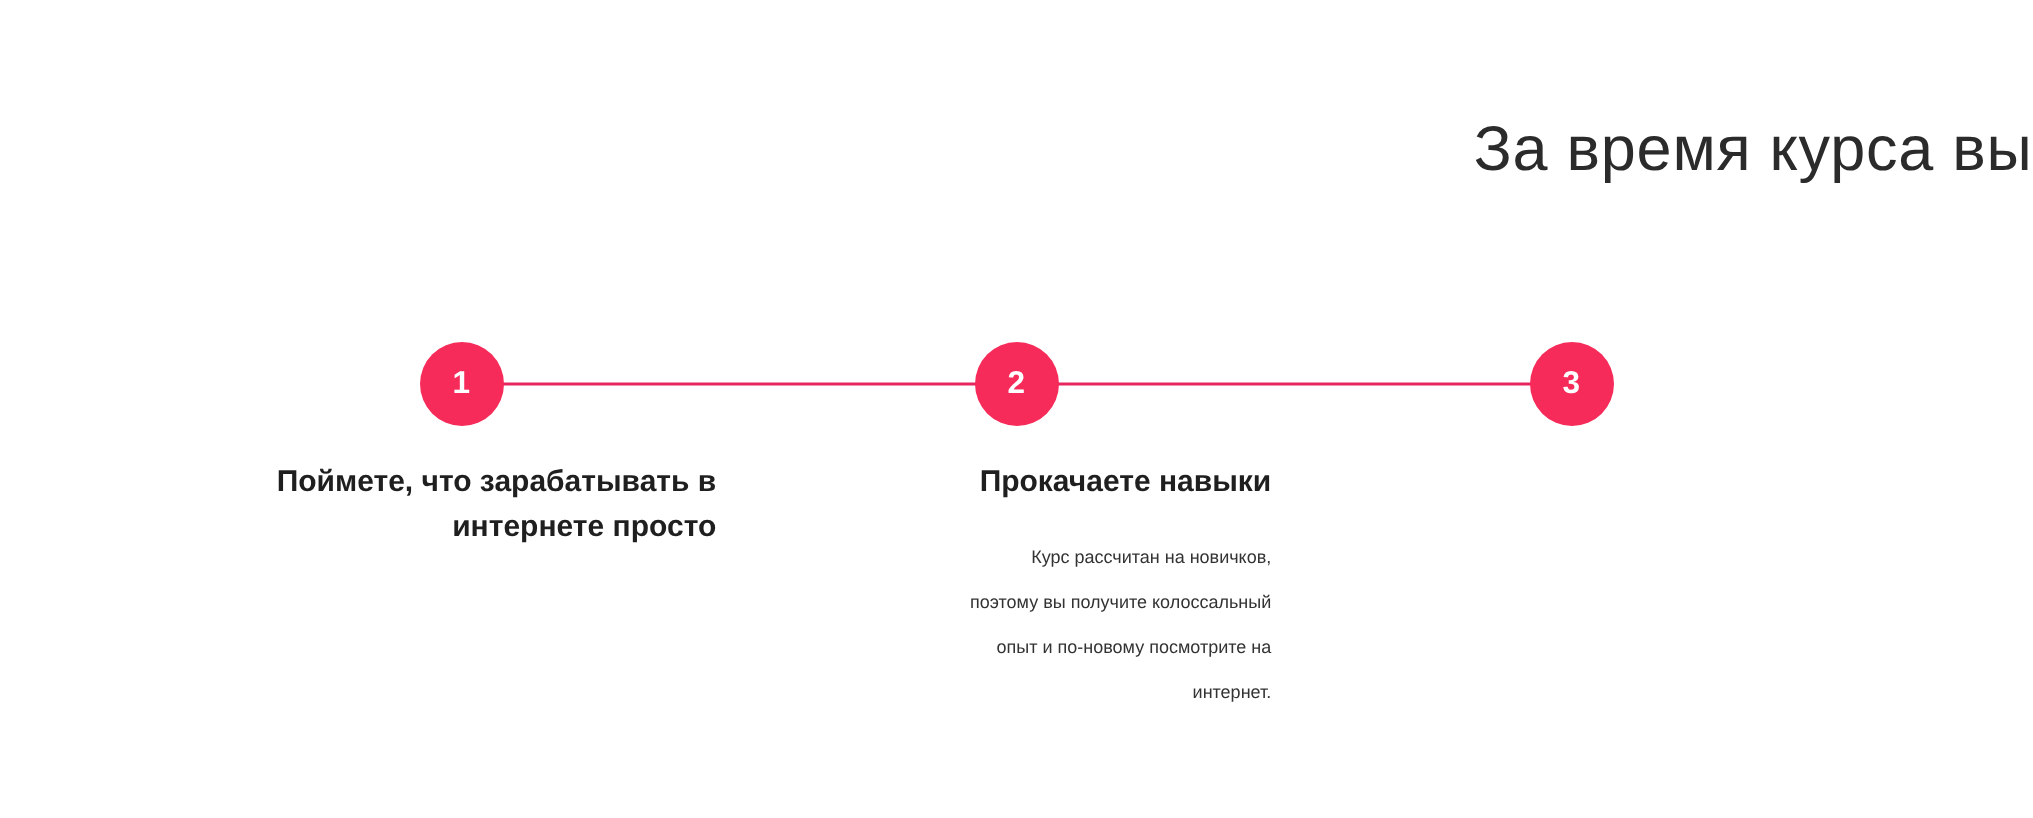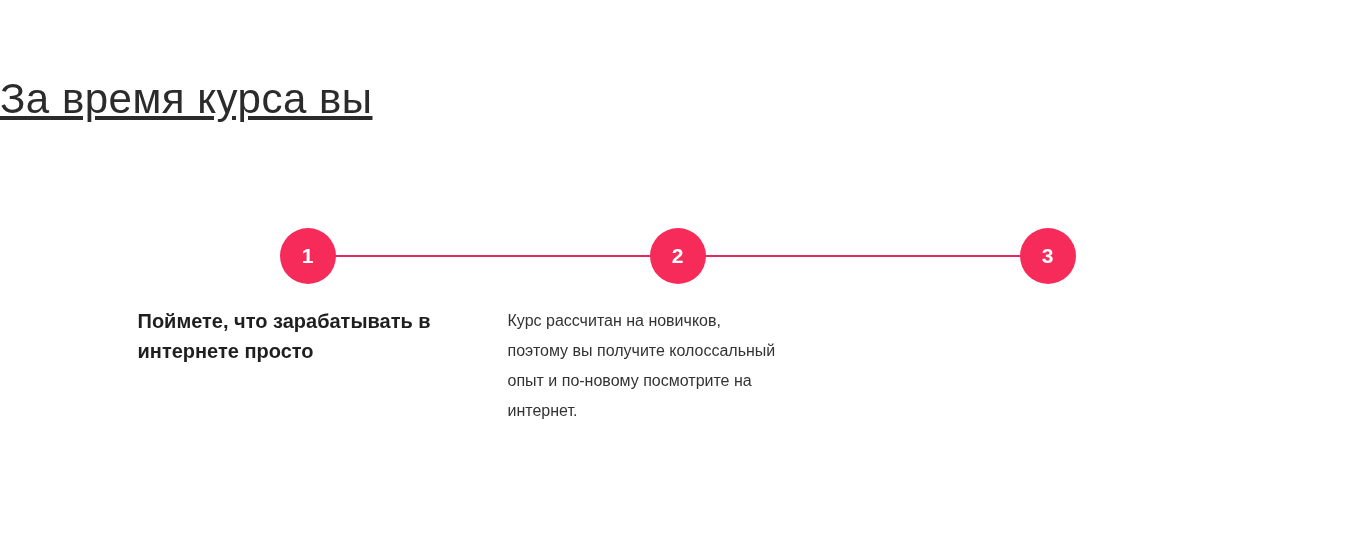--- a/index.html
+++ b/index.html
@@ -9,27 +9,26 @@
     height: 545px;
     background: var(--page-bg, #ffffff);
     font-family: "Liberation Sans", "DejaVu Sans", sans-serif;
     overflow: hidden;
   }
   .section {
     padding-top: 76px;
   }
   .section-title {
     margin: 0;
-    text-align: left;
+    text-align: right;
     font-size: 42px;
     line-height: 46px;
     font-weight: 400;
     letter-spacing: 0.5px;
     color: var(--title-color, #2b2b2b);
-    text-decoration: underline;
   }
   .timeline {
     position: relative;
     width: 1110px;
     margin: 106px auto 0;
     height: 56px;
   }
   .timeline-line {
     position: absolute;
     top: 27px;
@@ -61,33 +60,33 @@
     font-weight: 700;
   }
   .columns {
     width: 1110px;
     margin: 22px auto 0;
     display: flex;
   }
   .column {
     flex: 1;
     padding: 0 15px;
-    text-align: left;
+    text-align: right;
   }
   .column h3 {
     margin: 0 0 20px;
     font-size: 20px;
     line-height: 30px;
     font-weight: 700;
     color: var(--heading-color, #1f1f1f);
     white-space: pre-line;
   }
   .column p {
     margin: 0;
-    font-size: 16px;
+    font-size: 12px;
     line-height: 30px;
     font-weight: 400;
     color: var(--body-color, #333333);
     white-space: pre-line;
   }
 </style>
 </head>
 <body>
 
 <main class="section">
@@ -114,20 +113,21 @@
       </div>
     </div>
   </div>
 
   <div class="columns">
     <section class="column">
       <h3>Поймете, что зарабатывать в
 интернете просто</h3>
     </section>
     <section class="column">
+      <h3>Прокачаете навыки</h3>
       <p>Курс рассчитан на новичков,
 поэтому вы получите колоссальный
 опыт и по-новому посмотрите на
 интернет.</p>
     </section>
     <section class="column">
     </section>
   </div>
 
 </main>

